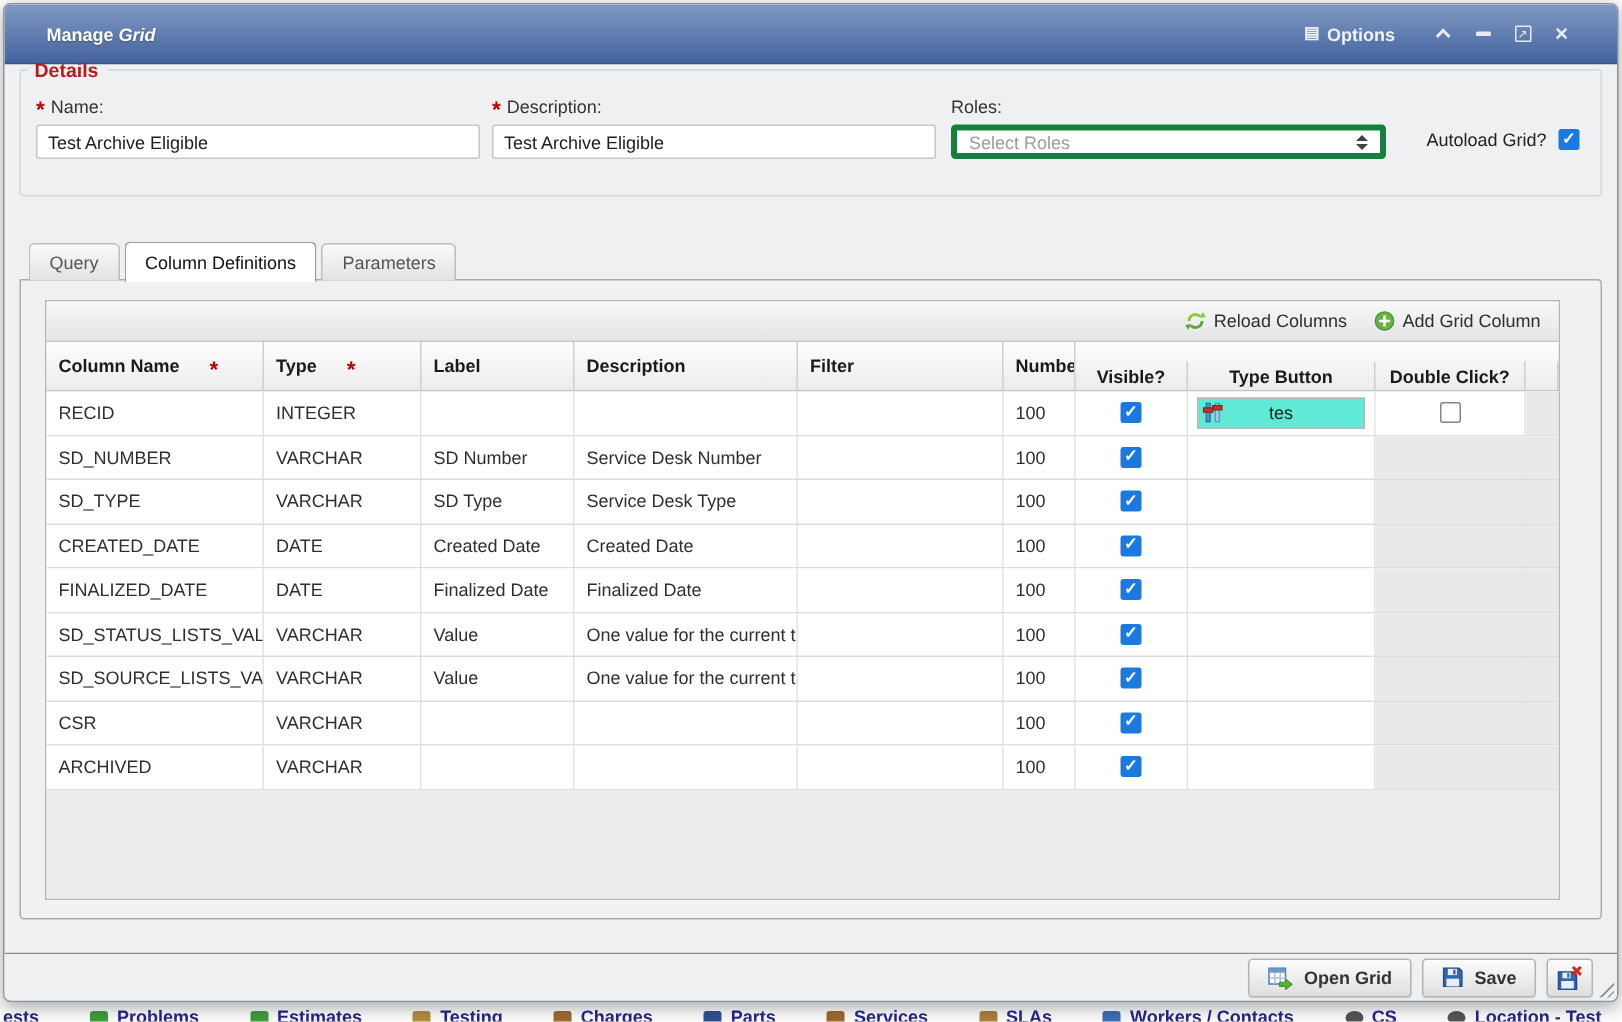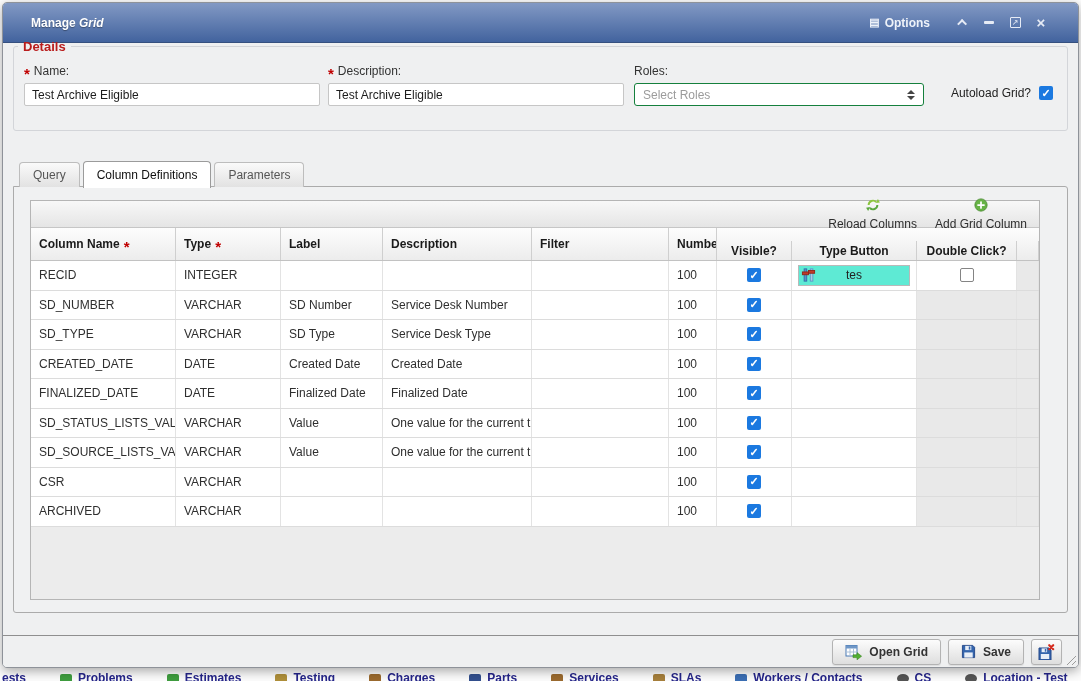--- a/index.html
+++ b/index.html
@@ -56,21 +56,21 @@
   .fg-name { left:10px; }
   .fg-desc { left:314px; }
   .fg-roles { left:620px; }
   .flabel { font-size:12px; color:#333; display:flex; align-items:center; gap:4px;
     margin-bottom:5px; }
   .req { color:#c00000; font-weight:bold; font-size:15px; line-height:10px;
     position:relative; top:3px; }
   .tinput { width:296px; height:23px; border:1px solid #c6c6c6; border-radius:2px;
     background:#fff; font:12px "Liberation Sans", sans-serif; color:#1c1c1c;
     padding:0 7px; outline:none; }
-  .selectbox { width:290px; height:23px; border:1px solid #15803d; border-radius:3px;
+  .selectbox { width:290px; height:23px; border:4px solid #15803d; border-radius:3px;
     background:#fff; display:flex; align-items:center; padding:0 8px; cursor:pointer; }
   .sel-text { flex:1; font-size:12px; color:#9b9b9b; }
   .sel-arrows { display:flex; flex-direction:column; gap:2px; }
   .sel-arrows .up { width:0; height:0; border-left:4px solid transparent;
     border-right:4px solid transparent; border-bottom:4px solid #444; }
   .sel-arrows .down { width:0; height:0; border-left:4px solid transparent;
     border-right:4px solid transparent; border-top:4px solid #444; }
   .fg-autoload { position:absolute; right:14px; top:32px; display:flex;
     align-items:center; gap:8px; }
   .fg-autoload .flabel { margin:0; color:#222; }
@@ -94,24 +94,24 @@
   .panel-body { position:absolute; left:0; right:0; top:25px; bottom:0;
     background:#f0f1f2; border:1px solid #ababab; border-radius:0 3px 3px 3px; }
 
   
   .gridbox { position:absolute; left:16px; top:13px; width:1010px; bottom:12px;
     border:1px solid #b5b5b5; background:#fff; display:flex; flex-direction:column; }
   .gtoolbar { height:27px; flex:0 0 27px; background:linear-gradient(#f8f8f8,#e5e5e5);
     border-bottom:1px solid #c6c6c6; display:flex; justify-content:flex-end;
     align-items:center; gap:18px; padding-right:12px; }
   .tool-btn { display:flex; align-items:center; gap:5px; font-size:12px; color:#2e2e2e;
-    cursor:pointer;flex-direction:column; }
+    cursor:pointer; }
   .thead { height:33px; flex:0 0 33px; display:flex;
     background:linear-gradient(#fdfdfd,#ececec); border-bottom:1px solid #c2c2c2; }
-  .hcell { display:flex; align-items:center; padding-left:8px; gap:4px;
+  .hcell { display:flex; align-items:center; padding-left:8px; gap:20px;
     font-size:12px; font-weight:bold; color:#1a1a1a; border-right:1px solid #cfcfcf;
     overflow:hidden; white-space:nowrap; }
   .hcell.center { justify-content:center; padding-left:0;margin-top:13px; }
   .trow { height:29.5px; flex:0 0 29.5px; display:flex; border-bottom:1px solid #dcdcdc;
     background:#fff; }
   .tcell { display:flex; align-items:center; padding-left:8px; font-size:12px;
     color:#2f2f2f; border-right:1px solid #e3e3e3; overflow:hidden; white-space:nowrap; }
   .tcell.center { justify-content:center; padding-left:0; }
   .tcell.disabled { background:#e9e9e9; }
   .c0{width:145px;} .c1{width:105px;} .c2{width:102px;} .c3{width:149px;}

